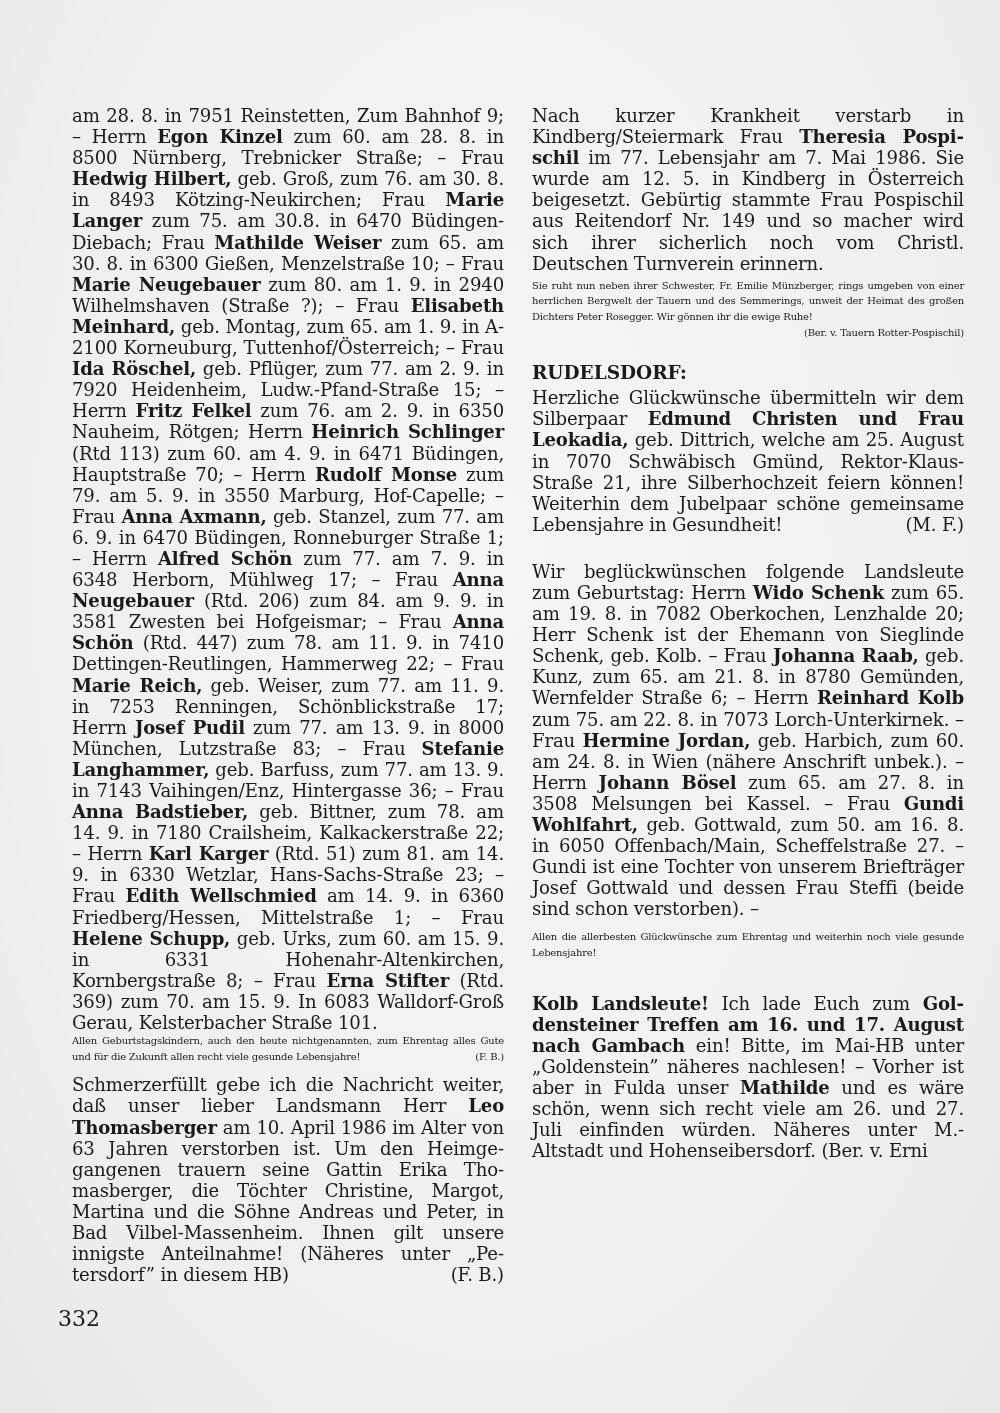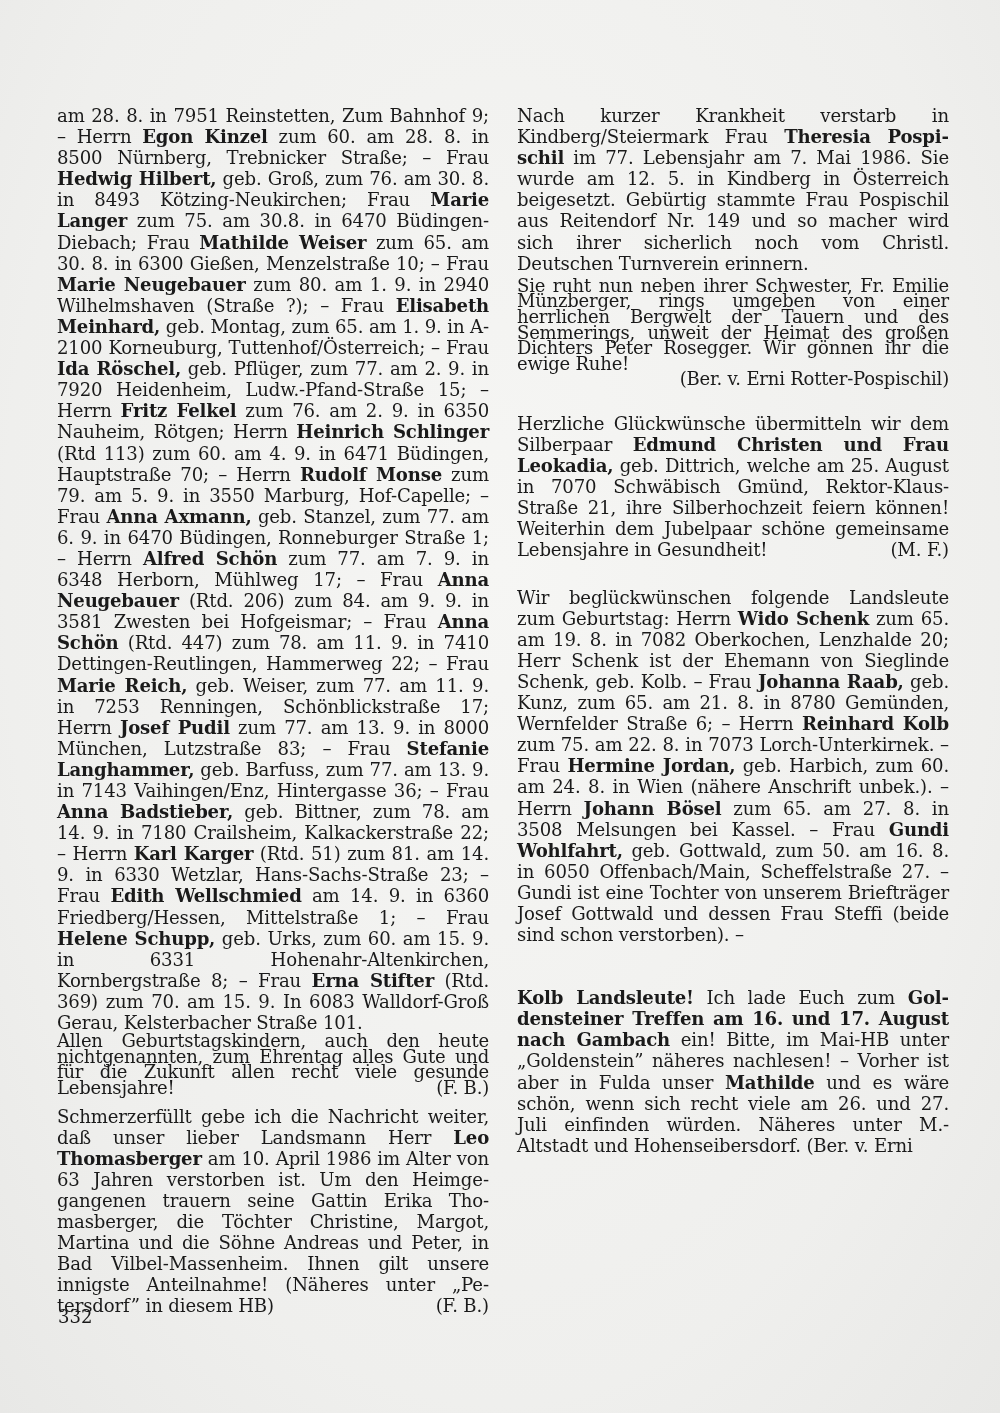--- a/index.html
+++ b/index.html
@@ -12,35 +12,36 @@
   }
   .page {
     position: absolute; left: 0; top: 0; width: 1000px; height: 1413px;
     background: radial-gradient(ellipse at 50% 40%, #f6f6f4 0%, #efefed 70%, #e8e8e6 100%);
   }
   .col {
     position: absolute; top: 105px; width: 432px;
     font-size: 18.1px; line-height: 21.1px;
     text-align: justify; hyphens: manual;
     letter-spacing: -0.15px;
+    margin-left: 15px;
   }
   .col.left { left: 57px; }
   .col.right { left: 517px; width: 432px; }
   p { margin: 0; }
   b { font-weight: bold; letter-spacing: -0.2px; }
-  .small { font-size: 18px; line-height: 15.6px; letter-spacing: -0.2px; }
+  .small { font-size: 10px; line-height: 15.6px; letter-spacing: -0.2px; }
   .sig { text-align: right; }
   .sig-inline { float: right; }
   .heading { font-weight: bold; font-size: 18.5px; margin: 0; letter-spacing: 0; }
   .gap-s { height: 4px; }
   .gap-m { height: 10px; }
   .gap-l { height: 22px; }
   .pageno {
     position: absolute; left: 58px; top: 1306px;
-    font-size: 18px;
+    font-size: 22px;
   }
 </style>
 </head>
 <body>
 
 <div class="page">
 
   <div class="col left">
     <p>am 28. 8. in 7951 Reinstetten, Zum Bahnhof 9; – Herrn <b>Egon Kinzel</b> zum 60. am 28. 8. in 8500 Nürnberg, Trebnicker Straße; – Frau <b>Hedwig Hilbert,</b> geb. Groß, zum 76. am 30. 8. in 8493 Kötzing-Neukirchen; Frau <b>Marie Langer</b> zum 75. am 30.8. in 6470 Büdingen-Diebach; Frau <b>Mathilde Weiser</b> zum 65. am 30. 8. in 6300 Gießen, Menzelstraße 10; – Frau <b>Marie Neugebauer</b> zum 80. am 1. 9. in 2940 Wilhelmshaven (Straße ?); – Frau <b>Elisabeth Meinhard,</b> geb. Montag, zum 65. am 1. 9. in A-2100 Korneuburg, Tuttenhof/Österreich; – Frau <b>Ida Röschel,</b> geb. Pflüger, zum 77. am 2. 9. in 7920 Heidenheim, Ludw.-Pfand-Stra­ße 15; – Herrn <b>Fritz Felkel</b> zum 76. am 2. 9. in 6350 Nauheim, Rötgen; Herrn <b>Heinrich Schlinger</b> (Rtd 113) zum 60. am 4. 9. in 6471 Büdingen, Hauptstraße 70; – Herrn <b>Rudolf Monse</b> zum 79. am 5. 9. in 3550 Marburg, Hof-Capelle; – Frau <b>Anna Axmann,</b> geb. Stanzel, zum 77. am 6. 9. in 6470 Büdingen, Ronneburger Straße 1; – Herrn <b>Alfred Schön</b> zum 77. am 7. 9. in 6348 Herborn, Mühlweg 17; – Frau <b>Anna Neugebauer</b> (Rtd. 206) zum 84. am 9. 9. in 3581 Zwesten bei Hofgeismar; – Frau <b>Anna Schön</b> (Rtd. 447) zum 78. am 11. 9. in 7410 Dettingen-Reutlingen, Hammer­weg 22; – Frau <b>Marie Reich,</b> geb. Weiser, zum 77. am 11. 9. in 7253 Renningen, Schön­blickstraße 17; Herrn <b>Josef Pudil</b> zum 77. am 13. 9. in 8000 München, Lutzstraße 83; – Frau <b>Stefanie Langhammer,</b> geb. Barfuss, zum 77. am 13. 9. in 7143 Vaihingen/Enz, Hintergasse 36; – Frau <b>Anna Badstieber,</b> geb. Bittner, zum 78. am 14. 9. in 7180 Crailsheim, Kalk­ackerstraße 22; – Herrn <b>Karl Karger</b> (Rtd. 51) zum 81. am 14. 9. in 6330 Wetzlar, Hans-Sachs-Straße 23; – Frau <b>Edith Wellschmied</b> am 14. 9. in 6360 Friedberg/Hessen, Mittel­straße 1; – Frau <b>Helene Schupp,</b> geb. Urks, zum 60. am 15. 9. in 6331 Hohenahr-Altenkir­chen, Kornbergstraße 8; – Frau <b>Erna Stifter</b> (Rtd. 369) zum 70. am 15. 9. In 6083 Walldorf-Groß Gerau, Kelsterbacher Straße 101.</p>
     <p class="small">
@@ -51,33 +52,35 @@
     <p>
       <span>Schmerzerfüllt gebe ich die Nachricht wei­ter, daß unser lieber Landsmann Herr <b>Leo Thomasberger</b> am 10. April 1986 im Alter von 63 Jahren verstorben ist. Um den Heimge­gangenen trauern seine Gattin Erika Tho­masberger, die Töchter Christine, Margot, Martina und die Söhne Andreas und Peter, in Bad Vilbel-Massenheim. Ihnen gilt unsere innigste Anteilnahme! (Näheres unter „Pe­tersdorf” in diesem HB)</span>
       <span class="sig-inline">(F. B.)</span>
     </p>
   </div>
 
   <div class="col right">
     <p>Nach kurzer Krankheit verstarb in Kindberg/Steiermark Frau <b>Theresia Pospi­schil</b> im 77. Lebensjahr am 7. Mai 1986. Sie wurde am 12. 5. in Kindberg in Österreich beigesetzt. Gebürtig stammte Frau Pospi­schil aus Reitendorf Nr. 149 und so macher wird sich ihrer sicherlich noch vom Christl. Deutschen Turnverein erinnern.</p>
     <div class="gap-s"></div>
     <p class="small">Sie ruht nun neben ihrer Schwester, Fr. Emilie Münzberger, rings umgeben von einer herrlichen Bergwelt der Tauern und des Semmerings, unweit der Heimat des großen Dichters Peter Rosegger. Wir gönnen ihr die ewige Ruhe!</p>
-    <p class="small sig">(Ber. v. Erni Rotter-Pospischil)</p>
+    <p class="small sig">(Ber. v. Tauern Rotter-Pospischil)</p>
 
     <div class="gap-l"></div>
+    <h3 class="heading">RUDELSDORF:</h3>
     <div class="gap-s"></div>
     <p>
       <span>Herzliche Glückwünsche übermitteln wir dem Silberpaar <b>Edmund Christen und Frau Leokadia,</b> geb. Dittrich, welche am 25. Au­gust in 7070 Schwäbisch Gmünd, Rektor-Klaus-Straße 21, ihre Silberhochzeit feiern können! Weiterhin dem Jubelpaar schöne gemeinsame Lebensjahre in Gesund­heit!</span>
       <span class="sig-inline">(M. F.)</span>
     </p>
 
     <div class="gap-l"></div>
     <div class="gap-s"></div>
     <p>Wir beglückwünschen folgende Landsleute zum Geburtstag: Herrn <b>Wido Schenk</b> zum 65. am 19. 8. in 7082 Oberkochen, Lenzhalde 20; Herr Schenk ist der Ehemann von Sieglinde Schenk, geb. Kolb. – Frau <b>Johanna Raab,</b> geb. Kunz, zum 65. am 21. 8. in 8780 Gemün­den, Wernfelder Straße 6; – Herrn <b>Reinhard Kolb</b> zum 75. am 22. 8. in 7073 Lorch-Unter­kirnek. – Frau <b>Hermine Jordan,</b> geb. Har­bich, zum 60. am 24. 8. in Wien (nähere An­schrift unbek.). – Herrn <b>Johann Bösel</b> zum 65. am 27. 8. in 3508 Melsungen bei Kassel. – Frau <b>Gundi Wohlfahrt,</b> geb. Gottwald, zum 50. am 16. 8. in 6050 Offenbach/Main, Schef­felstraße 27. – Gundi ist eine Tochter von unserem Briefträger Josef Gottwald und dessen Frau Steffi (beide sind schon verstor­ben). –</p>
     <div class="gap-m"></div>
+    <p class="small">Allen die allerbesten Glückwünsche zum Ehrentag und weiterhin noch viele gesunde Lebensjahre!</p>
 
     <div class="gap-l"></div>
     <div class="gap-m"></div>
     <p><b>Kolb Landsleute!</b> Ich lade Euch zum <b>Gol­densteiner Treffen am 16. und 17. August nach Gambach</b> ein! Bitte, im Mai-HB unter „Goldenstein” näheres nachlesen! – Vorher ist aber in Fulda unser <b>Mathilde</b> und es wäre schön, wenn sich recht viele am 26. und 27. Juli einfinden würden. Näheres unter M.-Altstadt und Hohenseibersdorf. (Ber. v. Erni</p>
   </div>
 
   <div class="pageno">332</div>
 </div>
 
 </body></html>

